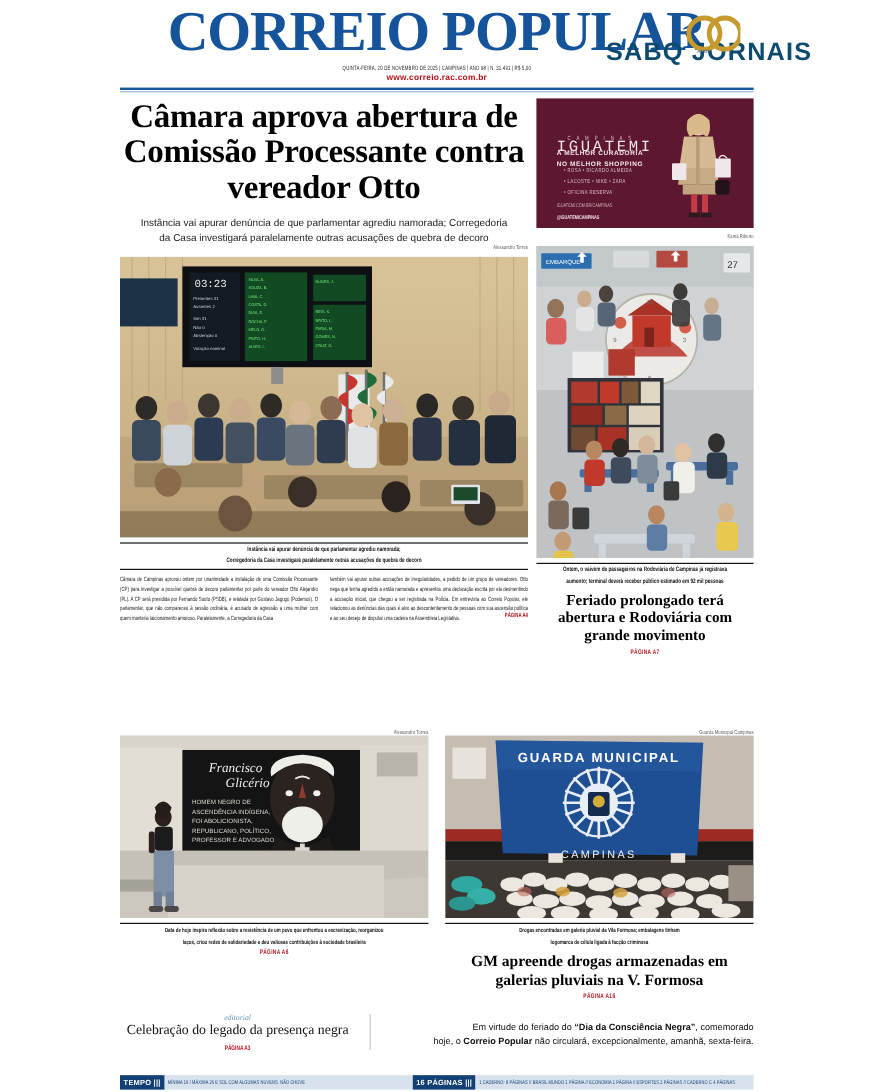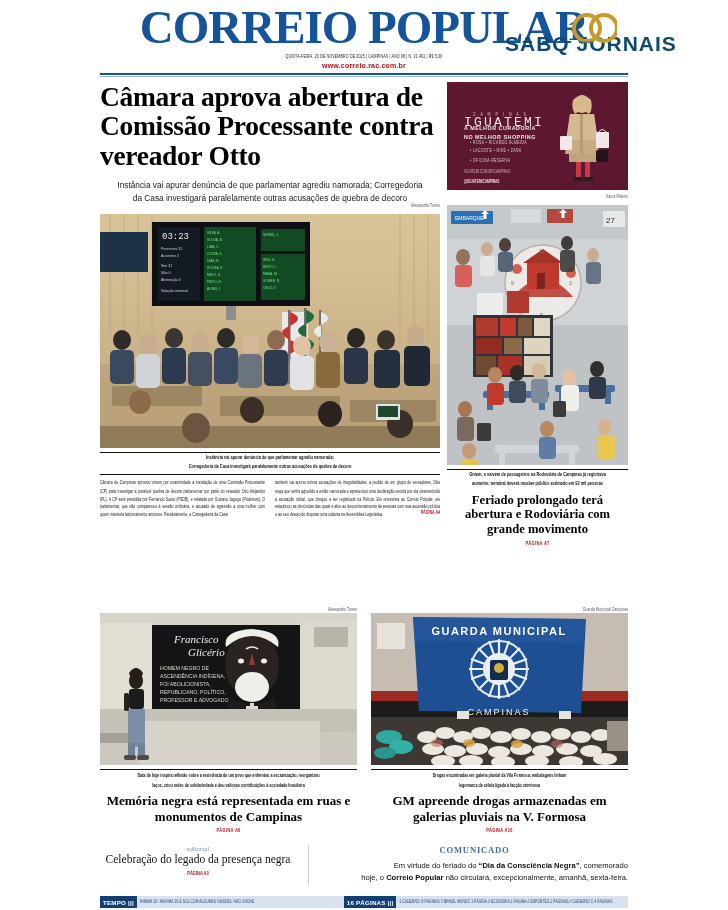--- a/index.html
+++ b/index.html
@@ -21,21 +21,21 @@
     font-size:7px;font-weight:700;color:#b5121b;letter-spacing:.2px;}
   .mh-rule{position:absolute;left:100px;top:73px;width:528px;height:2px;background:#15539b;}
   .mh-rule2{position:absolute;left:100px;top:76px;width:528px;height:1px;background:#9ab4d4;}
 
   
   .leadcol{position:absolute;left:100px;top:82px;width:340px;}
   .rightcol{position:absolute;left:447px;top:82px;width:181px;}
 
   
   .lead-hl{font-family:"Liberation Serif",serif;font-weight:700;font-size:27.5px;
-    line-height:1.07;color:#000;letter-spacing:-.3px;margin:0;}
+    line-height:1.07;text-align:center;color:#000;letter-spacing:-.3px;margin:0;}
   .lead-sub{margin:9px 14px 0 14px;text-align:center;font-size:8.3px;line-height:1.5;color:#222;}
   .credit{font-size:3.4px;color:#555;text-align:right;letter-spacing:.1px;transform:scaleY(1.4);
     margin:0 0 1px 0;}
 
   .photo{position:relative;overflow:hidden;background:#cfd4d8;}
 
   .lead-photo{height:234px;margin-top:6px;}
   .cap-rule{height:1px;background:#111;margin:4px 0 3px 0;}
   .cap-lines{text-align:center;font-size:3.9px;line-height:1.75;color:#111;font-weight:700;
     transform:scaleY(1.35);margin-bottom:4px;}
@@ -451,21 +451,20 @@
             <rect x="24" y="80" width="5" height="18" rx="2" fill="#2a211c"></rect>
           </g>
           <rect x="0" y="120" width="30" height="10" fill="#8e8c84" opacity=".6"></rect>
         </svg>
       </div>
       <div class="cap-rule"></div>
       <div class="b-cap">
         <div>Data de hoje inspira reflexão sobre a resistência de um povo que enfrentou a escravização, reorganizou</div>
         <div>laços, criou redes de solidariedade e deu valiosas contribuições à sociedade brasileira</div>
       </div>
-      <div class="b-hl">Memória negra está representada em ruas e monumentos de Campinas</div>
       <div class="b-page">PÁGINA A6</div>
     </div>
 
     <div class="bcard">
       <div class="credit">Guarda Municipal Campinas</div>
       <div class="photo b-photo">
         <svg width="257" height="152" viewBox="0 0 257 152" preserveAspectRatio="none">
           <rect width="257" height="152" fill="#b9b0a6"></rect>
           <rect x="0" y="0" width="257" height="84" fill="#c6bdb2"></rect>
           <rect x="0" y="78" width="257" height="10" fill="#9e2b22"></rect>
@@ -548,21 +547,20 @@
   </div>
 
   <div class="footzone">
     <div class="ed">
       <div class="ed-kicker">editorial</div>
       <div class="ed-hl">Celebração do legado da presença negra</div>
       <div class="ed-page">PÁGINA A3</div>
     </div>
     <div class="fz-sep"></div>
     <div class="cm">
-      <div class="cm-kicker">COMUNICADO</div>
       <div class="cm-body">
         <div>
           <span>Em virtude do feriado do </span><b>“Dia da Consciência Negra”</b><span>, comemorado</span>
         </div>
         <div>
           <span>hoje, o </span><b>Correio Popular</b><span> não circulará, excepcionalmente, amanhã, sexta-feira.</span>
         </div>
       </div>
     </div>
   </div>

